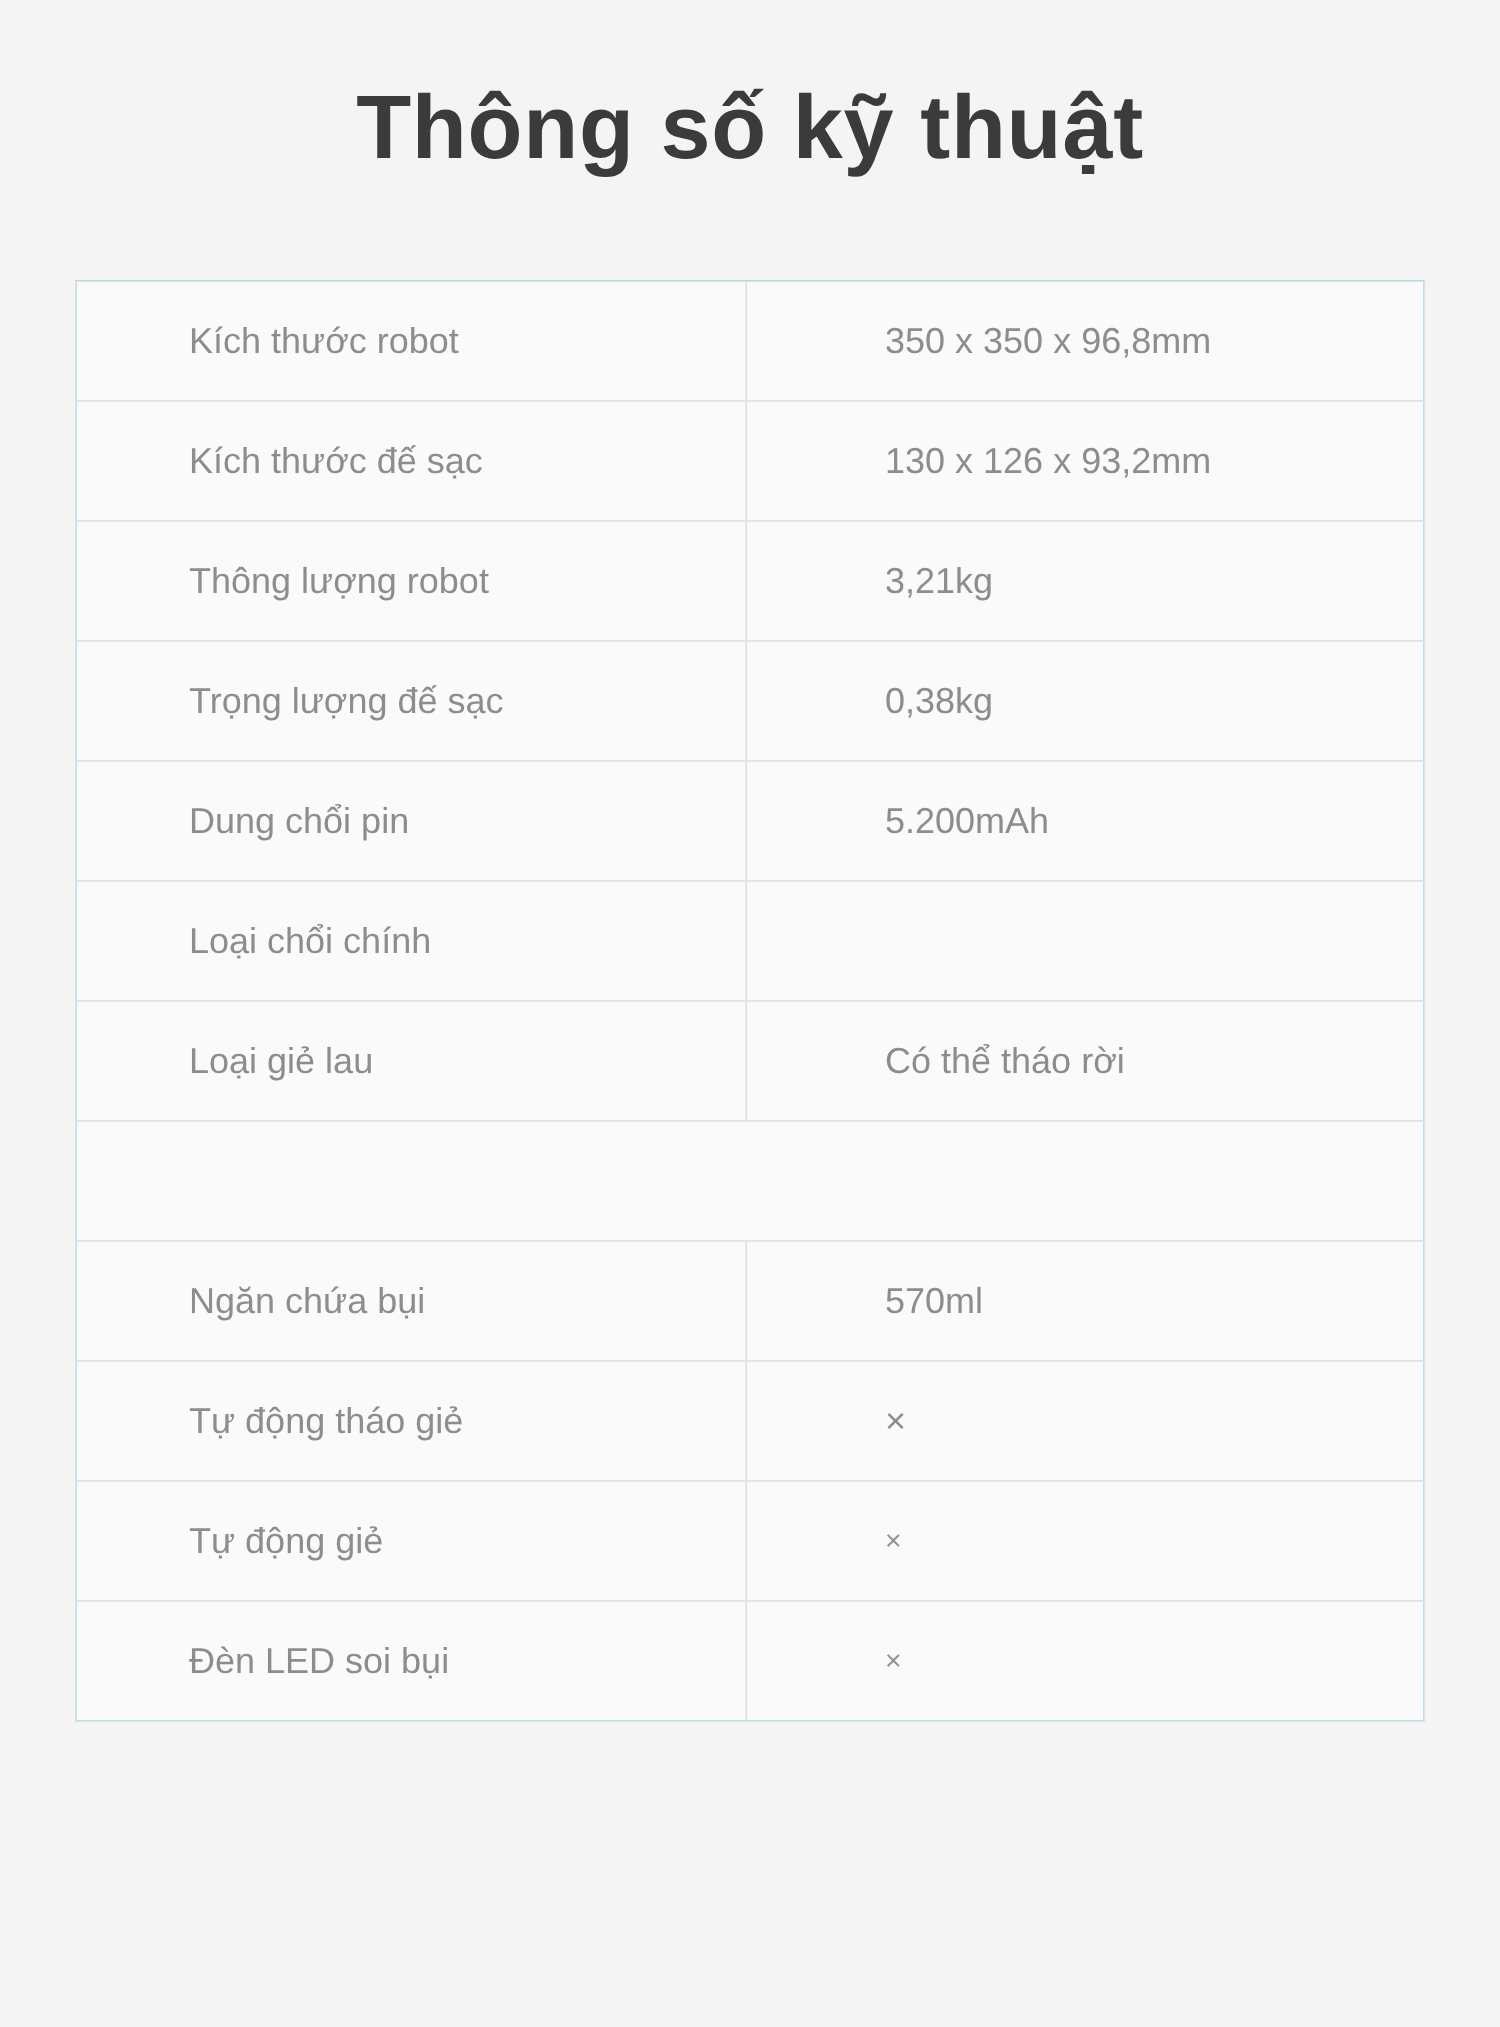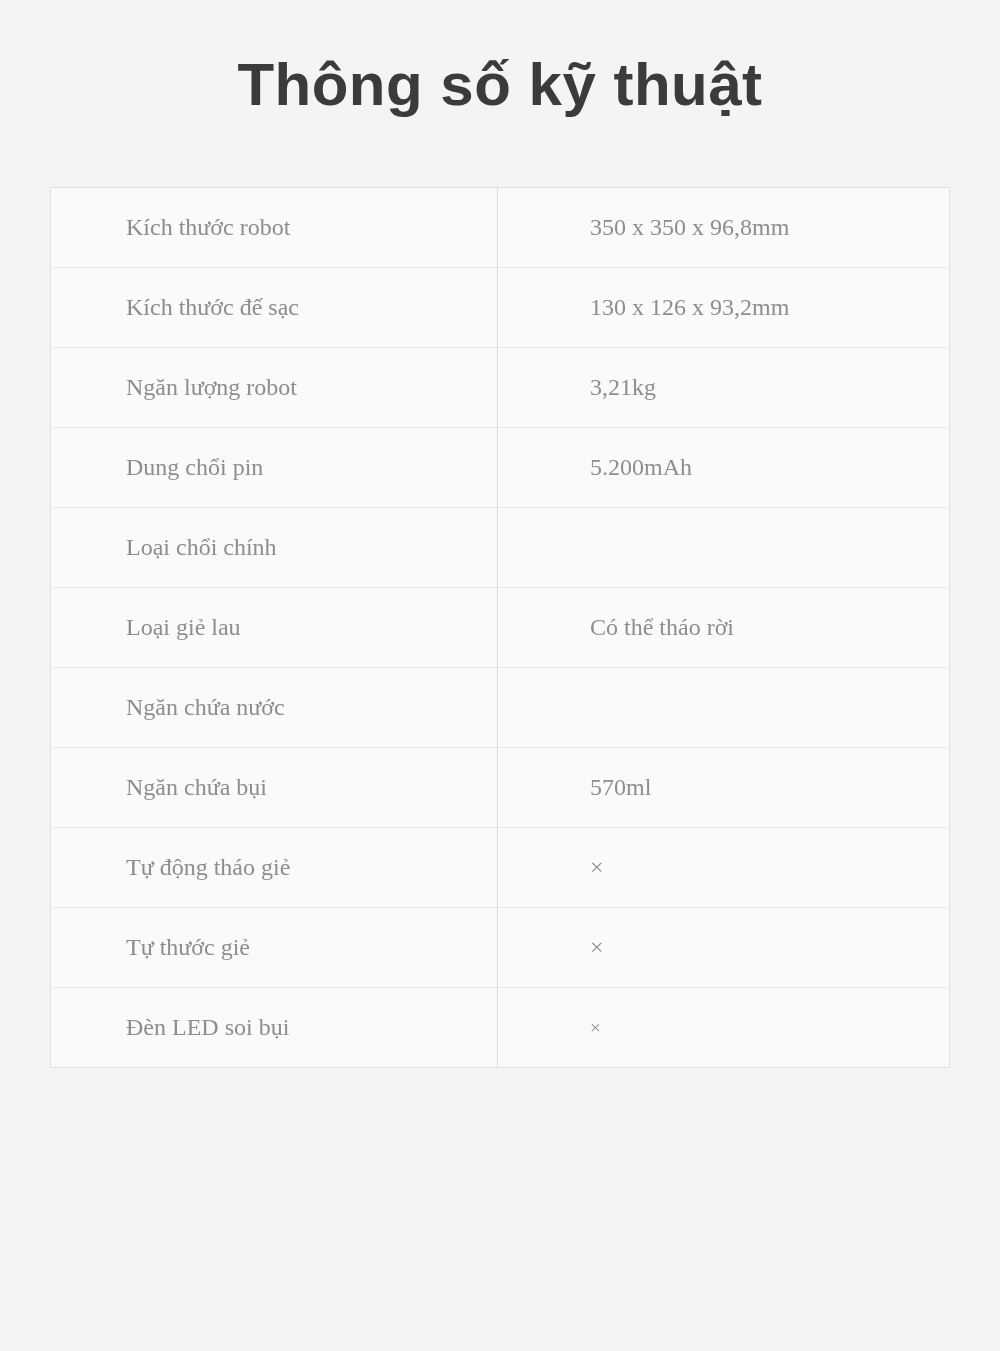--- a/index.html
+++ b/index.html
@@ -21,21 +21,20 @@
       line-height: 1.15;
       font-weight: bold;
       color: #3b3b3b;
       letter-spacing: 0.5px;
     }
     .spec-table {
       width: 898px;
       margin: 68px auto 0 auto;
       border: 1px solid #e1e1e2;
       background: #0ea5e9;
-      font-family: Liberation Serif, serif;
     }
     .spec-row {
       display: flex;
       height: 79px;
       border-top: 1px solid #e9e9ea;
       background: #fafafa;
     }
     .spec-row:first-child {
       border-top: none;
     }
@@ -77,56 +76,59 @@
       <div class="spec-cell label">Kích thước robot</div>
       <div class="spec-cell value">350 x 350 x 96,8mm</div>
     </div>
 
     <div class="spec-row">
       <div class="spec-cell label">Kích thước đế sạc</div>
       <div class="spec-cell value">130 x 126 x 93,2mm</div>
     </div>
 
     <div class="spec-row">
-      <div class="spec-cell label">Ngăn lượng robot</div>
+      <div class="spec-cell label">Thông lượng robot</div>
       <div class="spec-cell value">3,21kg</div>
     </div>
 
+    <div class="spec-row">
+      <div class="spec-cell label">Trọng lượng đế sạc</div>
+      <div class="spec-cell value">0,38kg</div>
+    </div>
 
 
     <div class="spec-row">
       <div class="spec-cell label">Dung chổi pin</div>
       <div class="spec-cell value">5.200mAh</div>
     </div>
 
     <div class="spec-row">
       <div class="spec-cell label">Loại chổi chính</div>
     </div>
 
     <div class="spec-row">
       <div class="spec-cell label">Loại giẻ lau</div>
       <div class="spec-cell value">Có thể tháo rời</div>
     </div>
 
     <div class="spec-row">
-      <div class="spec-cell label">Ngăn chứa nước</div>
     </div>
 
     <div class="spec-row">
       <div class="spec-cell label">Ngăn chứa bụi</div>
       <div class="spec-cell value">570ml</div>
     </div>
 
     <div class="spec-row">
       <div class="spec-cell label">Tự động tháo giẻ</div>
       <div class="spec-cell value">×</div>
     </div>
 
     <div class="spec-row">
-      <div class="spec-cell label">Tự thước giẻ</div>
+      <div class="spec-cell label">Tự động giẻ</div>
       <div class="spec-cell value">×</div>
     </div>
 
     <div class="spec-row">
       <div class="spec-cell label">Đèn LED soi bụi</div>
       <div class="spec-cell value">×</div>
     </div>
 
   </div>
 </div>

